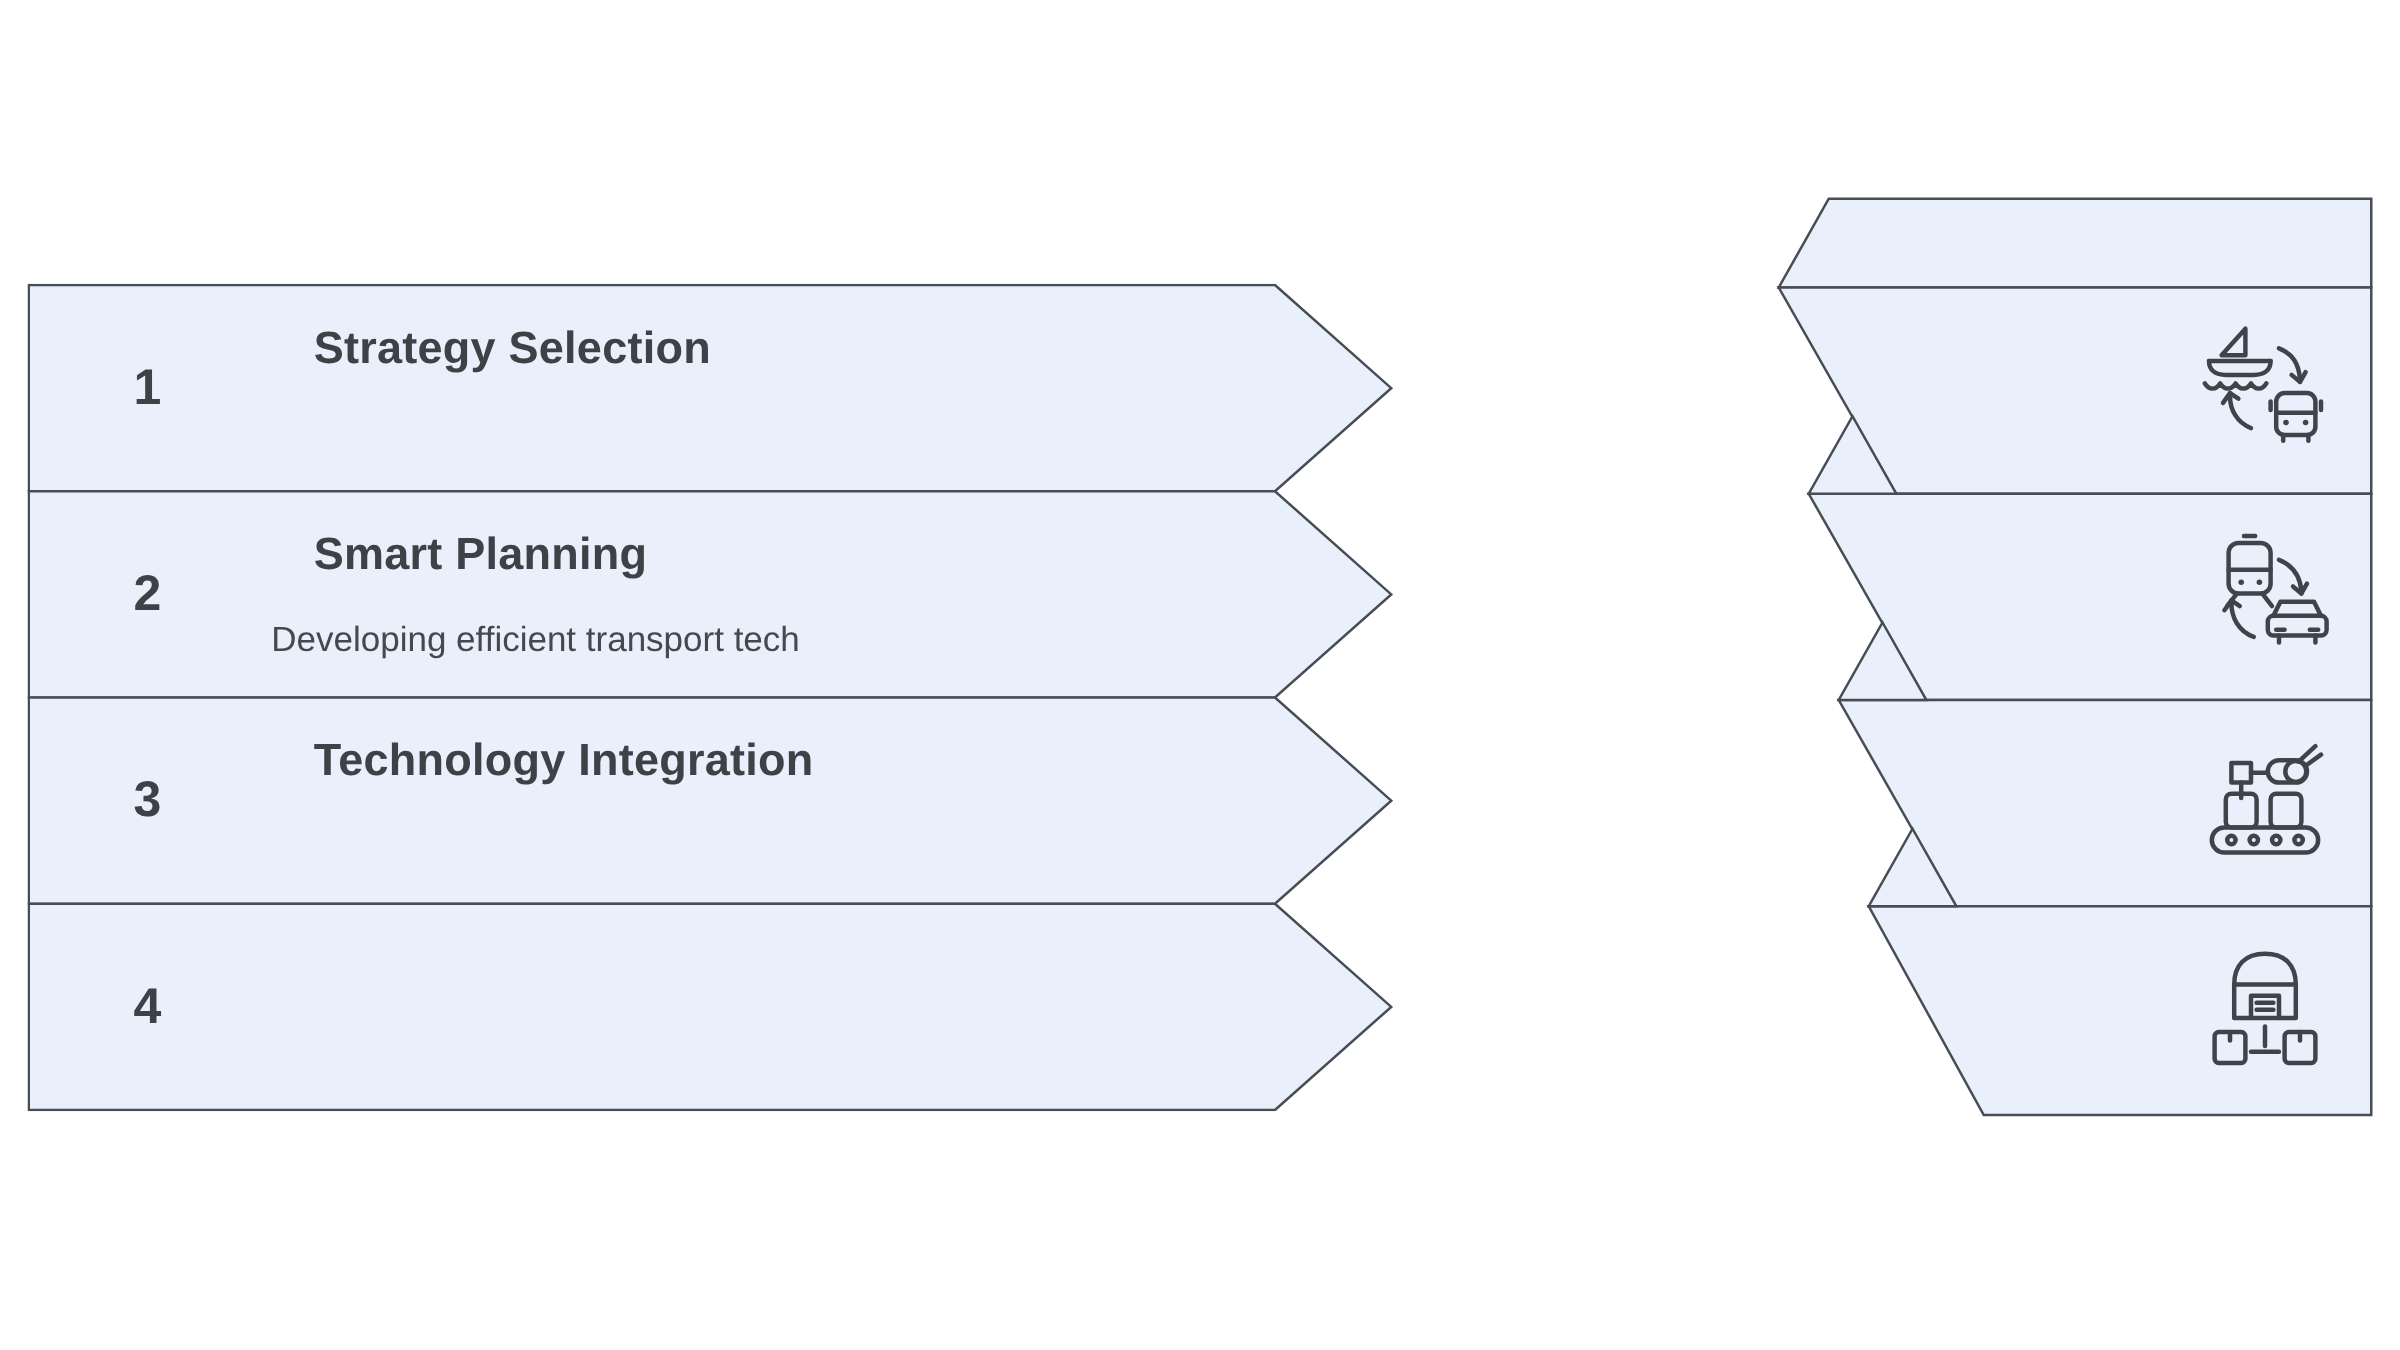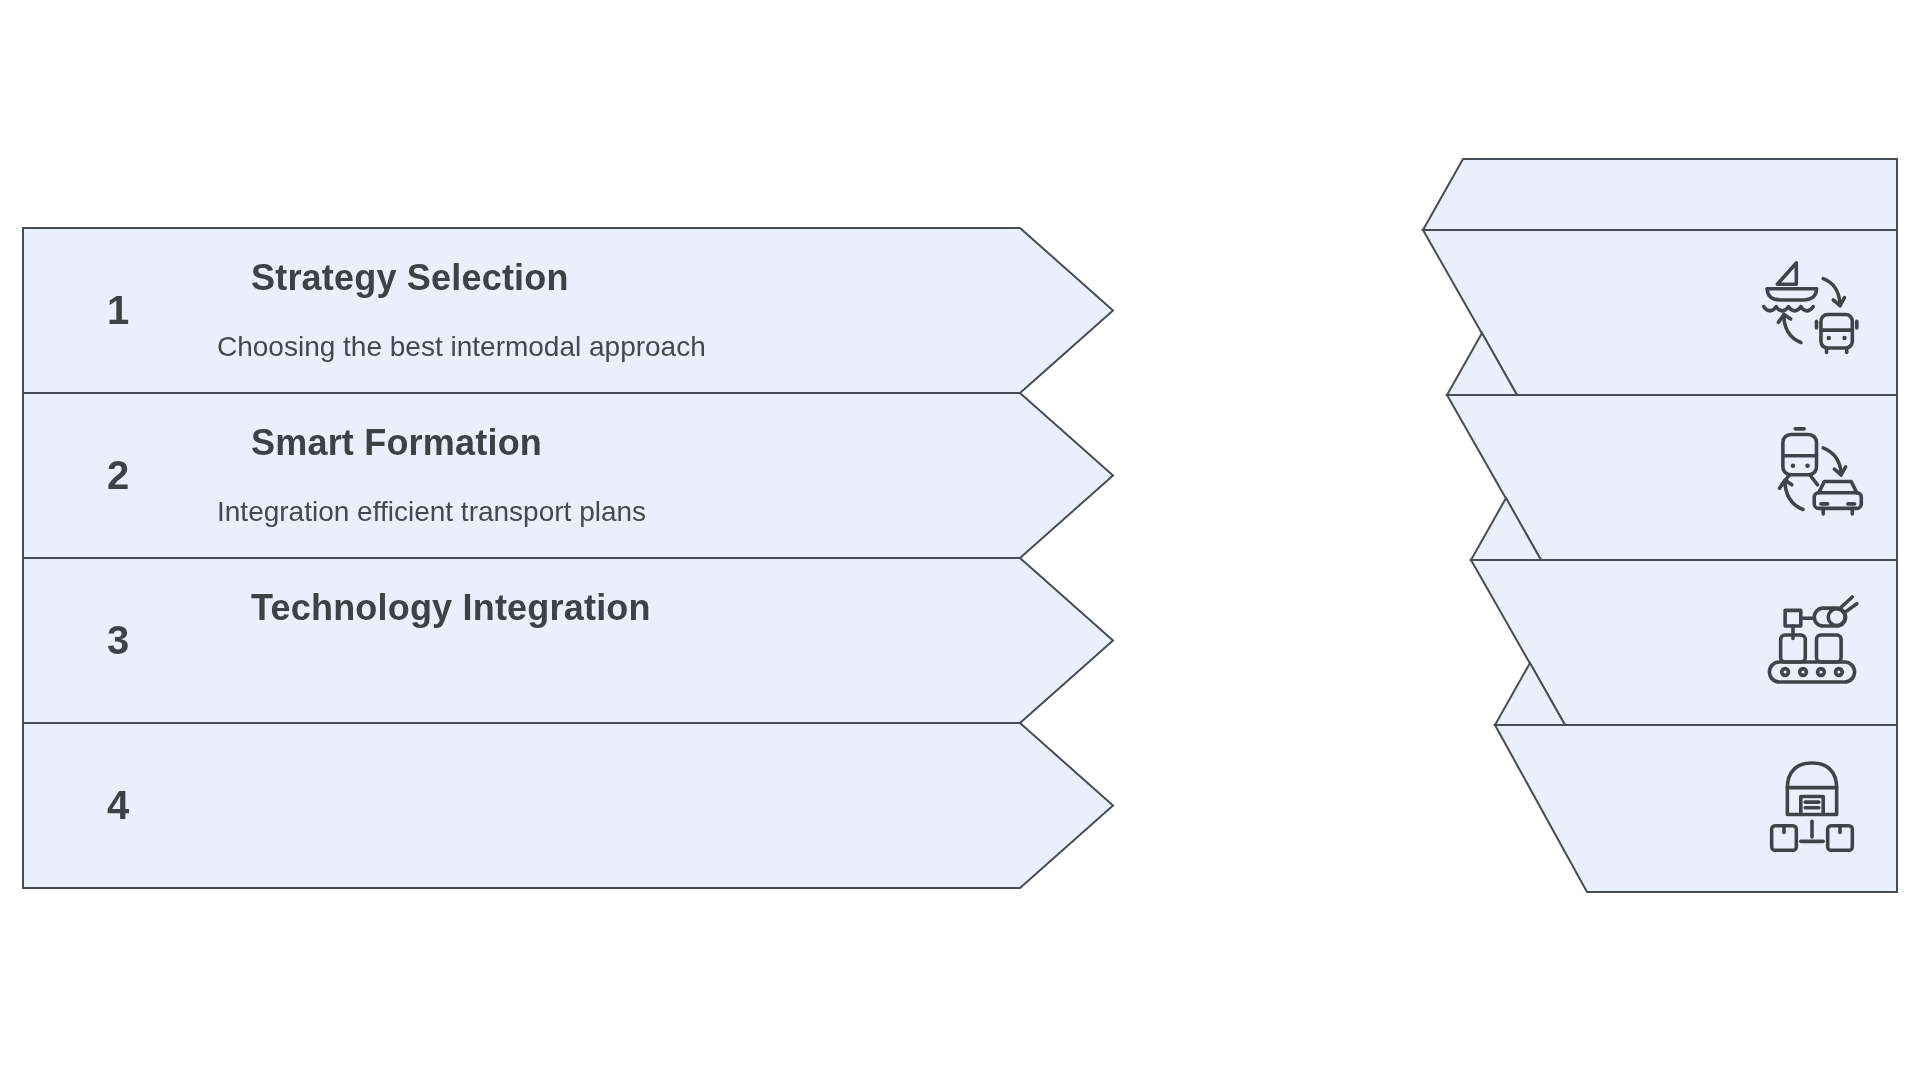--- a/index.html
+++ b/index.html
@@ -54,30 +54,29 @@
 <body>
 
 <div class="canvas">
 
   <div class="step-banner" style="top:227px;">
     <svg class="banner-shape" viewBox="0 0 1093 167">
       <polygon points="1,1 998,1 1091,83.5 998,166 1,166"></polygon>
     </svg>
     <div class="step-number">1</div>
     <div class="step-title">Strategy Selection</div>
-    <div class="step-desc">Choosing the best intermodal approach</div>
   </div>
 
   <div class="step-banner" style="top:392px;">
     <svg class="banner-shape" viewBox="0 0 1093 167">
       <polygon points="1,1 998,1 1091,83.5 998,166 1,166"></polygon>
     </svg>
     <div class="step-number">2</div>
-    <div class="step-title">Smart Formation</div>
-    <div class="step-desc">Integration efficient transport plans</div>
+    <div class="step-title">Smart Planning</div>
+    <div class="step-desc">Developing efficient transport tech</div>
   </div>
 
   <div class="step-banner" style="top:557px;">
     <svg class="banner-shape" viewBox="0 0 1093 167">
       <polygon points="1,1 998,1 1091,83.5 998,166 1,166"></polygon>
     </svg>
     <div class="step-number">3</div>
     <div class="step-title">Technology Integration</div>
   </div>
 

